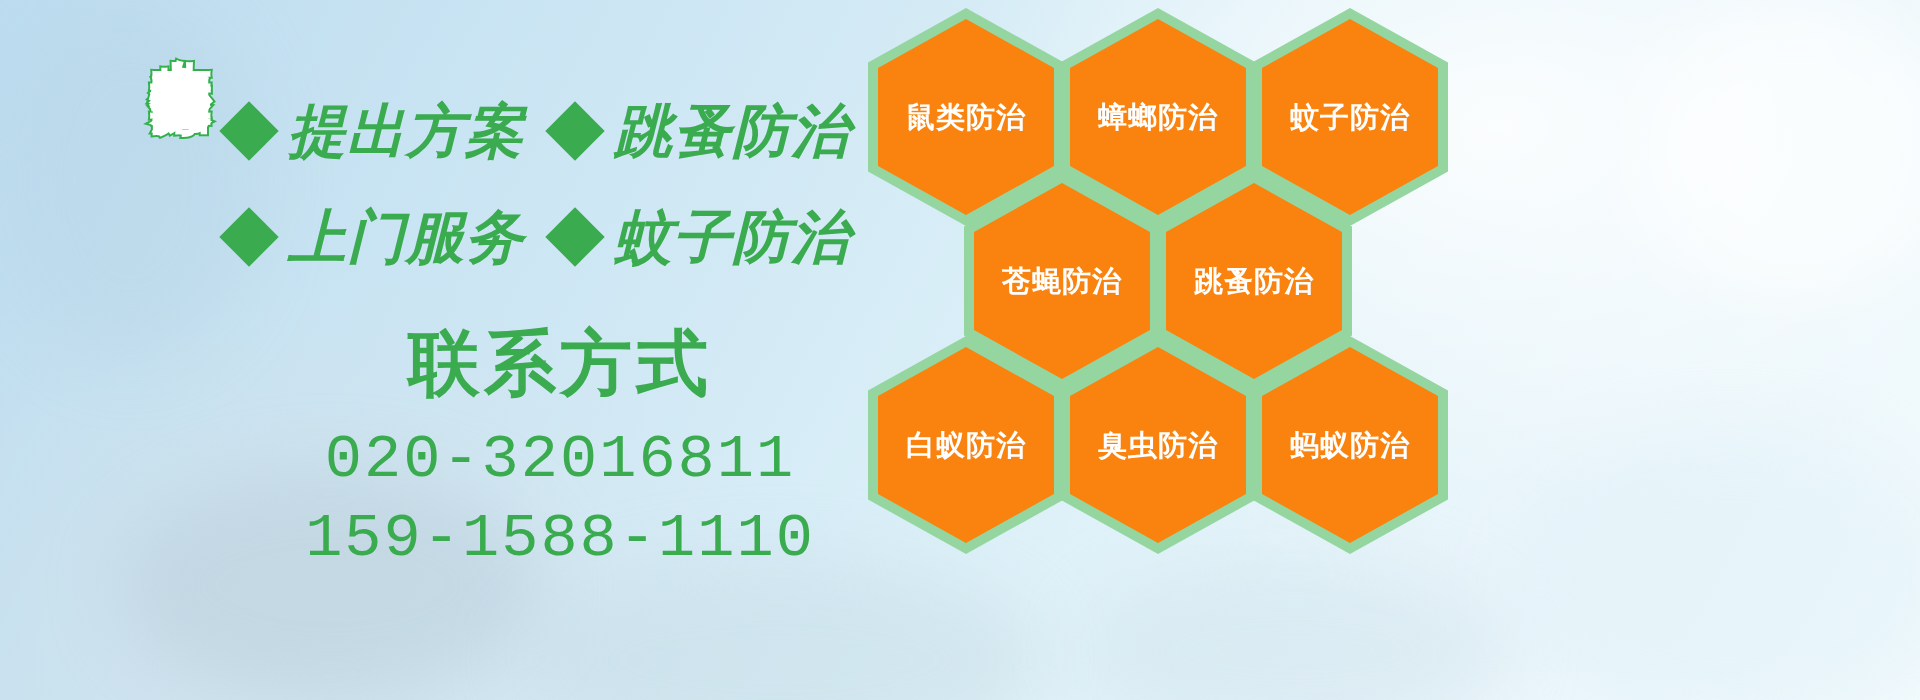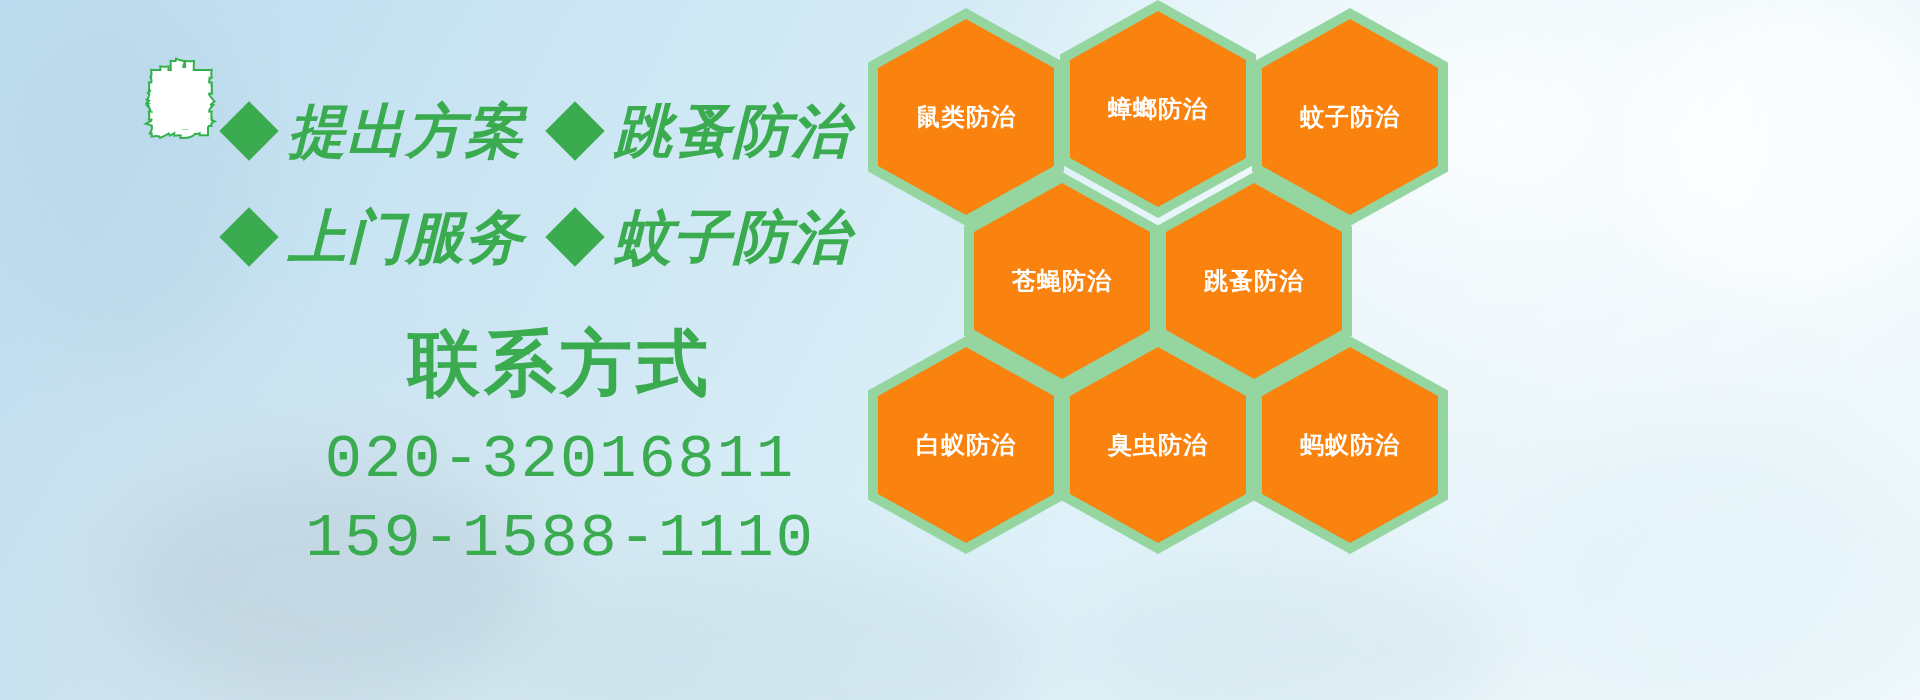--- a/index.html
+++ b/index.html
@@ -139,30 +139,30 @@
     width: 176px;
     height: 196px;
     display: flex;
     align-items: center;
     justify-content: center;
     -webkit-clip-path: polygon(50% 0%, 100% 25%, 100% 75%, 50% 100%, 0% 75%, 0% 25%);
     clip-path: polygon(50% 0%, 100% 25%, 100% 75%, 50% 100%, 0% 75%, 0% 25%);
     background: #f9830e;
   }
   .hex-label {
-    font-size: 24px;
+    font-size: 29px;
     font-weight: 700;
     color: #ffffff;
     letter-spacing: 1px;
     line-height: 1;
     white-space: nowrap;
   }
   
   .hex-r1c1 { left: 8px;   top: 14px; }
-  .hex-r1c2 { left: 200px; top: 6px; }
+  .hex-r1c2 { left: 200px; top: 14px; }
   .hex-r1c3 { left: 392px; top: 14px; }
   .hex-r2c1 { left: 104px; top: 178px; }
   .hex-r2c2 { left: 296px; top: 178px; }
   .hex-r3c1 { left: 8px;   top: 342px; }
   .hex-r3c2 { left: 200px; top: 342px; }
   .hex-r3c3 { left: 392px; top: 342px; }
 </style>
 </head>
 <body>
 

